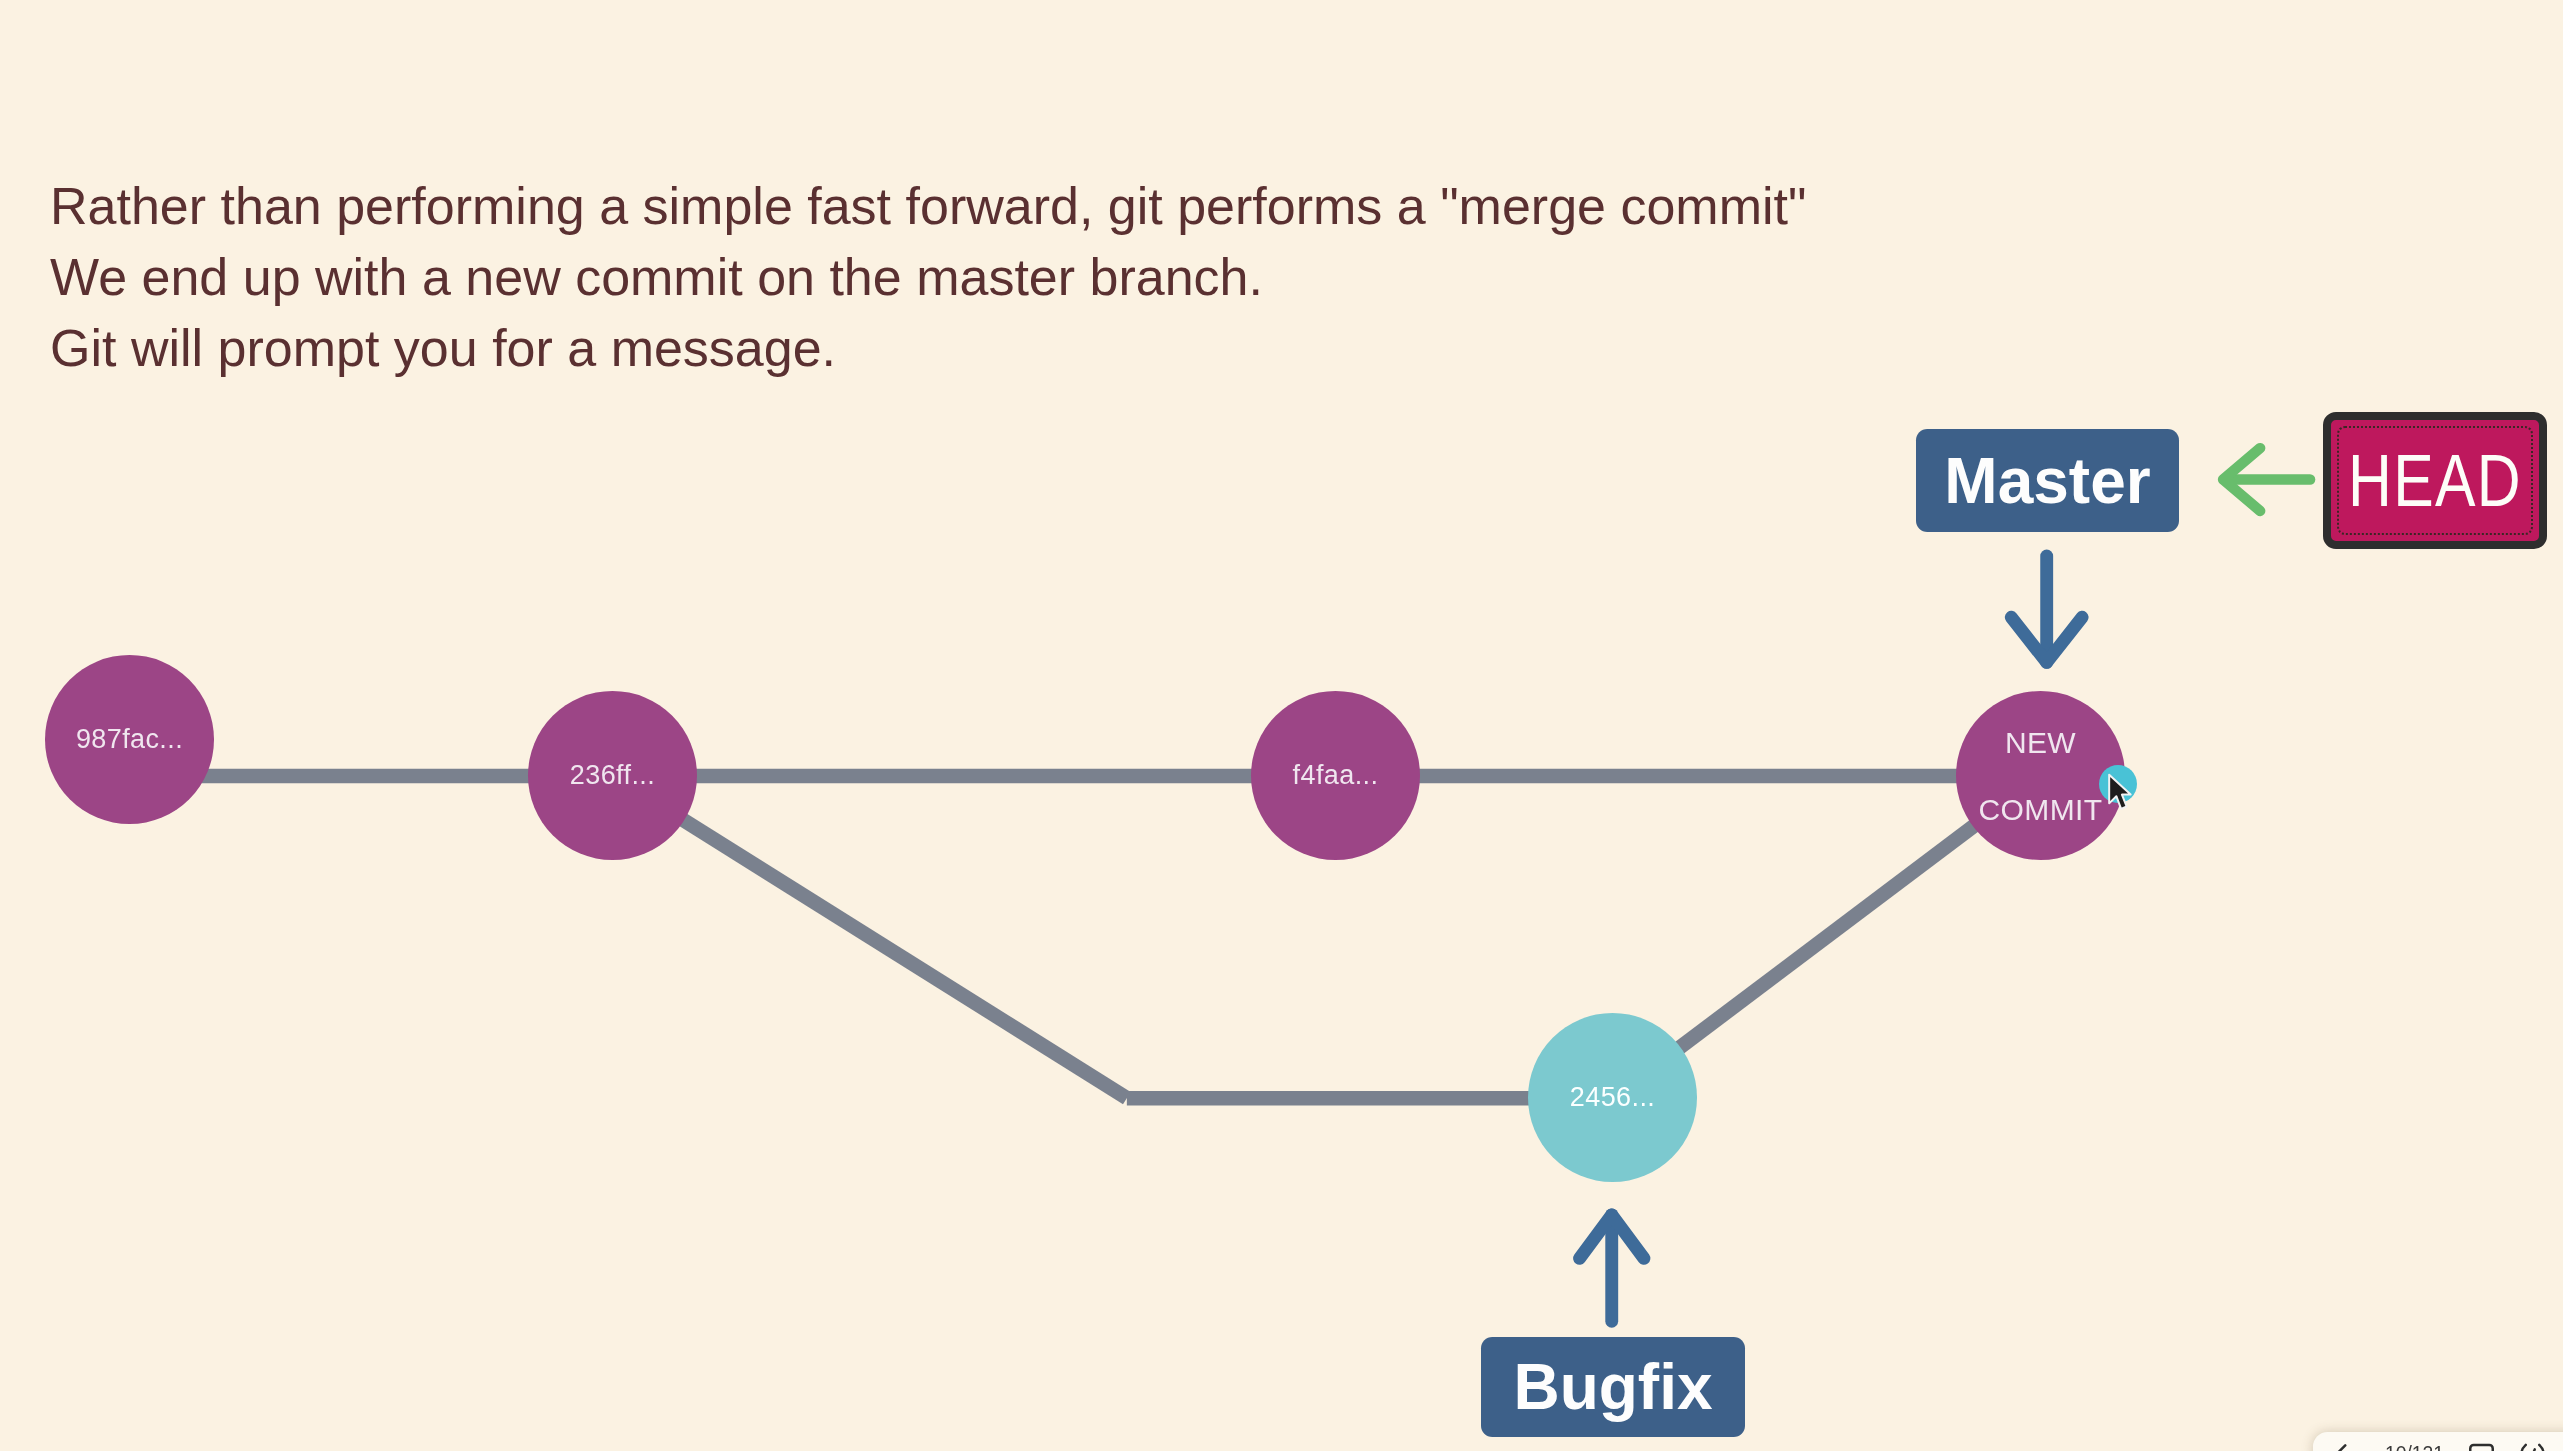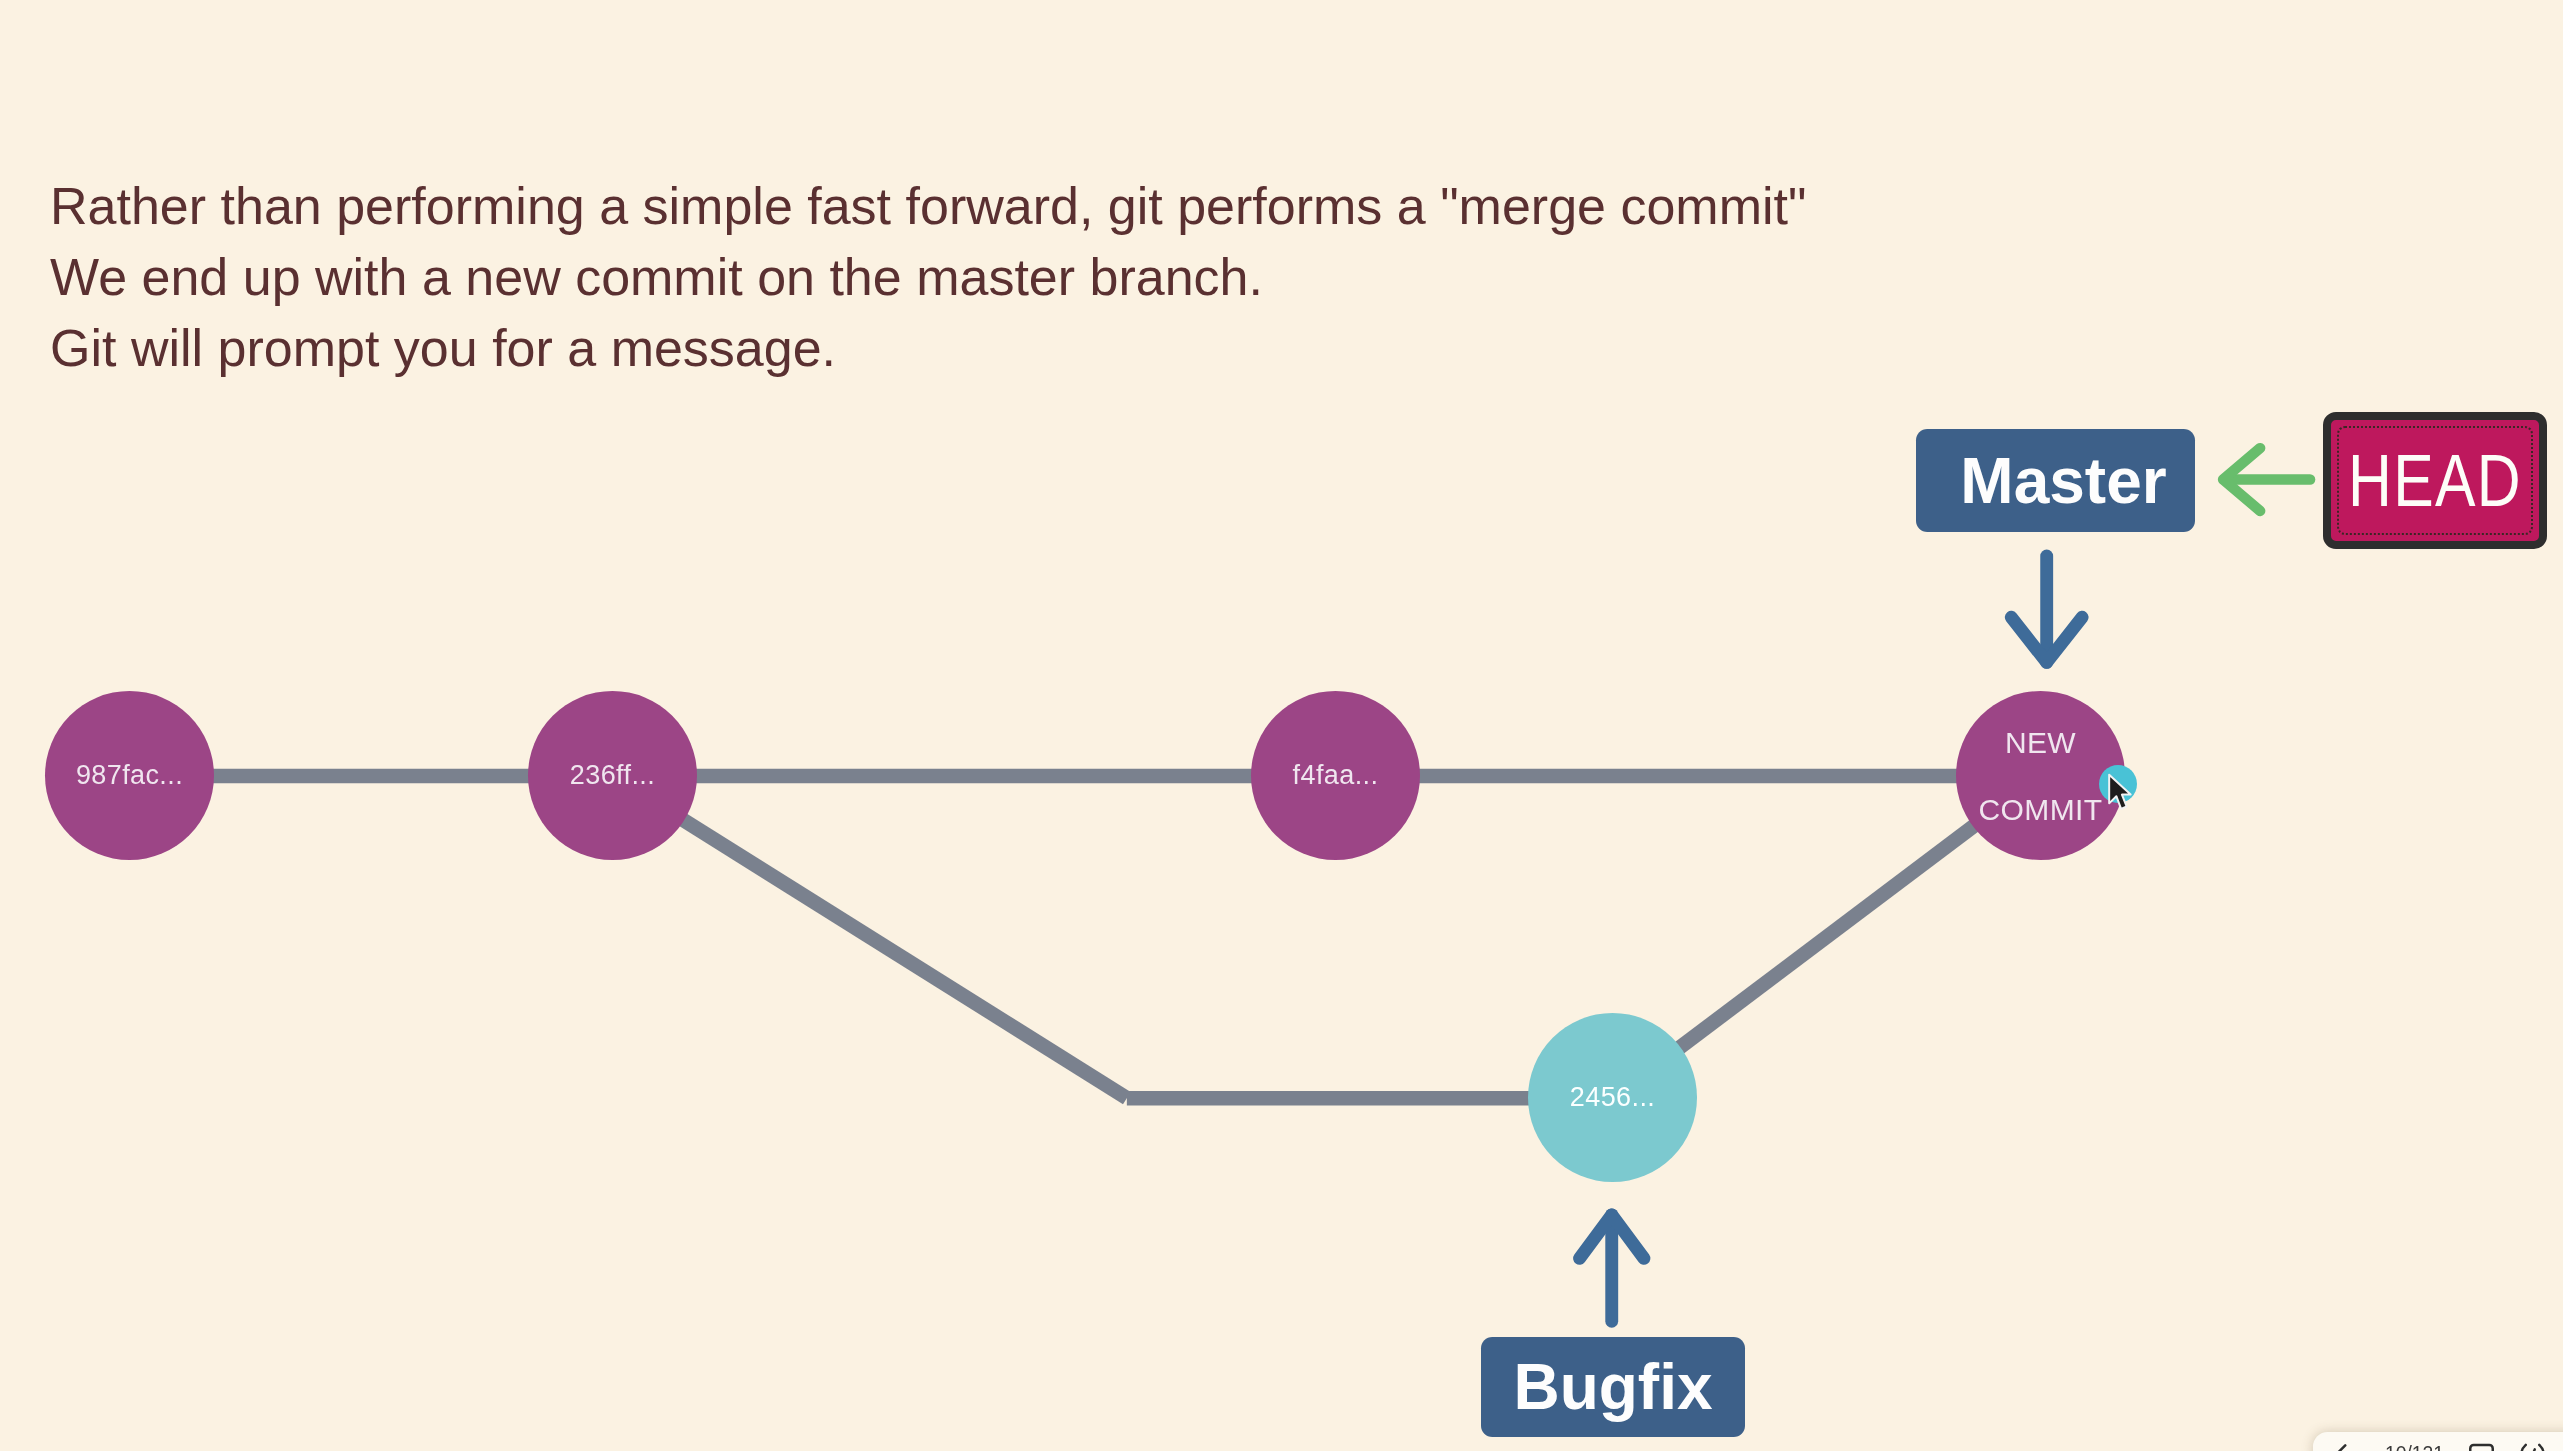--- a/index.html
+++ b/index.html
@@ -90,38 +90,38 @@
       <line x1="2001" y1="1640" x2="2001" y2="1508"></line>
       <polyline points="1961,1562 2001,1508 2041,1562"></polyline>
     </g>
 
     <g stroke="#68bd6c" stroke-width="13" fill="none" stroke-linecap="round" stroke-linejoin="round">
       <line x1="2868" y1="595" x2="2764" y2="595"></line>
       <polyline points="2806,556 2760,595 2806,634"></polyline>
     </g>
   </svg>
 
-  <div class="node master-branch" style="left:45px;  top:691px;">
+  <div class="node master-branch" style="left:45px;  top:655px;">
     <span>987fac...</span>
   </div>
   <div class="node master-branch" style="left:528px; top:691px;">
     <span>236ff...</span>
   </div>
   <div class="node master-branch" style="left:1251px;top:691px;">
     <span>f4faa...</span>
   </div>
   <div class="node master-branch" style="left:1956px;top:691px; font-size:30px; line-height:37px;">
     <span>NEW</span>
     <span class="line2">COMMIT</span>
   </div>
   <div class="node bugfix-branch" style="left:1528px;top:1013px;">
     <span>2456...</span>
   </div>
 
-  <div class="branch-tag" style="left:1916px; top:429px; width:263px; height:103px; font-size:64px;padding-left:16px;">
+  <div class="branch-tag" style="left:1916px; top:429px; width:263px; height:103px; font-size:64px;">
     <span>Master</span>
   </div>
 
   <div class="head-tag">
     <div class="head-inner"></div>
     <span class="head-text">HEAD</span>
   </div>
 
   <div class="branch-tag" style="left:1481px; top:1337px; width:264px; height:100px; font-size:64px;">
     <span>Bugfix</span>

